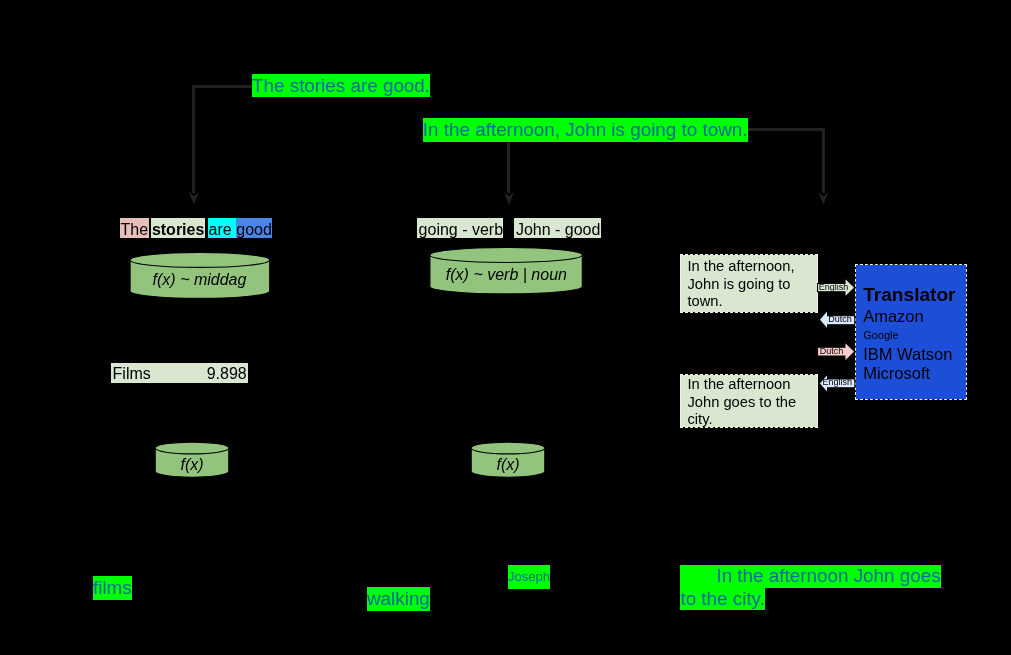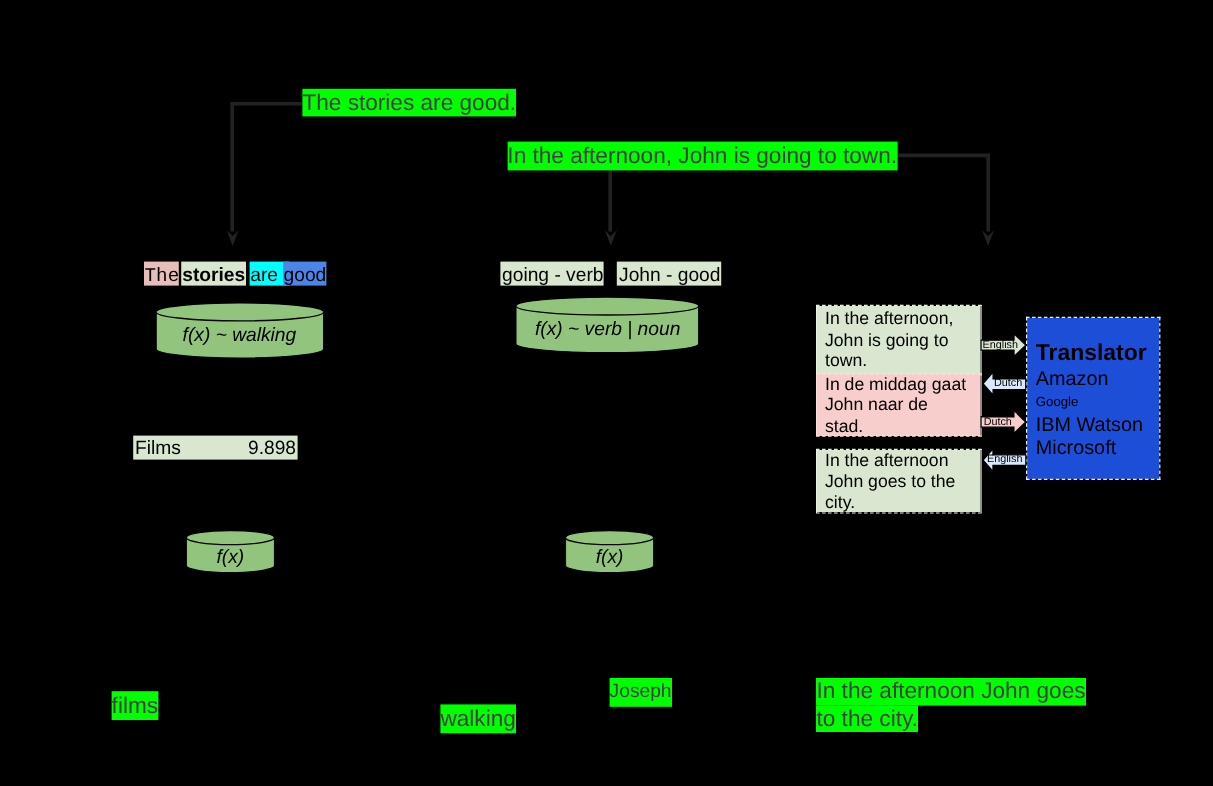--- a/index.html
+++ b/index.html
@@ -3,21 +3,21 @@
 <meta charset="utf-8">
 <style>
   html,body{margin:0;padding:0;background:#000;}
   body{width:1011px;height:655px;overflow:hidden;
        font-family:"Liberation Sans",sans-serif;color:#000;
        -webkit-font-smoothing:antialiased;}
   #canvas{position:relative;width:1011px;height:655px;background:#000;}
   .abs{position:absolute;}
 
   
-  .hl{background:#00ff00;color:#404040;white-space:pre;}
+  .hl{background:#00ff00;color:#0369a1;white-space:pre;}
 
   
   .tok{display:block;box-sizing:border-box;white-space:pre;overflow:hidden;}
 
   
   .dotbox{box-sizing:border-box;background-clip:padding-box;
           border-left:1px solid #e8f5e4;border-right:1px solid #e8f5e4;
           border-top:1px dashed #e8f5e4;border-bottom:1px dashed #e8f5e4;}
   .pinkbox{border-left-color:#fbe2e1;border-right-color:#fbe2e1;
            border-top-color:#fbe2e1;border-bottom-color:#fbe2e1;}
@@ -40,34 +40,34 @@
     <g fill="#232323">
       <path d="M193.9 204.8 L188.9 191.9 L193.9 196.6 L198.9 191.9 Z"></path>
       <path d="M509 204.8 L504 191.9 L509 196.6 L514 191.9 Z"></path>
       <path d="M823.4 204.8 L818.4 191.9 L823.4 196.6 L828.4 191.9 Z"></path>
     </g>
   </svg>
 
   <div class="abs hl" style="left:252px;top:73.5px;font-size:18.85px;line-height:23.5px;padding-top:0.3px;">The stories are good.</div>
   <div class="abs hl" style="left:422.8px;top:117.8px;font-size:18.85px;line-height:23.5px;padding-top:0.3px;">In the afternoon, John is going to town.</div>
 
-  <div class="abs tok" style="left:120px;top:218px;width:28.6px;height:20px;background:#e8bfb8;font-size:16px;line-height:24px;padding-left:0.5px;font-family:Liberation Mono, monospace;"><span>The</span></div>
+  <div class="abs tok" style="left:120px;top:218px;width:28.6px;height:20px;background:#e8bfb8;font-size:16px;line-height:24px;padding-left:0.5px;"><span>The</span></div>
   <div class="abs tok" style="left:151.2px;top:218px;width:54px;height:20px;background:#d9e7d1;font-size:16px;line-height:24px;font-weight:bold;padding-left:0.7px;"><span>stories</span></div>
   <div class="abs tok" style="left:208px;top:218px;width:33px;height:20px;background:#00ffff;font-size:16px;line-height:24px;padding-left:0.5px;"><span>are</span></div>
   <div class="abs tok" style="left:235.8px;top:218px;width:36px;height:20px;background:#4a86e8;font-size:16px;line-height:24px;padding-left:0.5px;"><span>good</span></div>
 
-  <div class="abs tok" style="left:417.4px;top:218px;width:85.7px;height:20px;background:#d9e7d1;font-size:16px;line-height:24px;padding-left:1px;"><span>going - verb</span></div>
+  <div class="abs tok" style="left:417.4px;top:218px;width:85.7px;height:20px;background:#d9e7d1;font-size:16px;line-height:24px;padding-left:1px;text-align:right;"><span>going - verb</span></div>
   <div class="abs tok" style="left:514.4px;top:218px;width:87px;height:20px;background:#d9e7d1;font-size:16px;line-height:24px;padding-left:1.5px;"><span>John - good</span></div>
 
   <div class="abs" style="left:129px;top:252px;width:142px;height:48px;">
     <svg width="142" height="48" viewBox="0 0 142 48">
       <path d="M1.1 7.9 L1.1 38.9 A69.8 7.5 0 0 0 140.7 38.9 L140.7 7.9 Z" fill="#93c47d" stroke="#000" stroke-width="1.1"></path>
       <ellipse cx="70.9" cy="7.9" rx="69.8" ry="7.5" fill="#93c47d" stroke="#000" stroke-width="1.1"></ellipse>
     </svg>
-    <div class="abs" style="left:0;top:19px;width:141px;text-align:center;font-style:italic;font-size:16px;line-height:18px;">f(x) ~ walking</div>
+    <div class="abs" style="left:0;top:19px;width:141px;text-align:center;font-style:italic;font-size:16px;line-height:18px;">f(x) ~ middag</div>
   </div>
 
   <div class="abs" style="left:429.4px;top:247.2px;width:154px;height:48px;">
     <svg width="154" height="48" viewBox="0 0 154 48">
       <path d="M0.9 8 L0.9 39.4 A76.2 7.5 0 0 0 153.3 39.4 L153.3 8 Z" fill="#93c47d" stroke="#000" stroke-width="1.1"></path>
       <ellipse cx="77.1" cy="8" rx="76.2" ry="7.5" fill="#93c47d" stroke="#000" stroke-width="1.1"></ellipse>
     </svg>
     <div class="abs" style="left:0;top:19px;width:154px;text-align:center;font-style:italic;font-size:16px;line-height:18px;">f(x) ~ verb | noun</div>
   </div>
 
@@ -91,25 +91,20 @@
     <span class="abs" style="left:1.5px;top:0.6px;">Films</span>
     <span class="abs" style="right:1.3px;top:0.6px;">9.898</span>
   </div>
 
   <div class="abs dotbox" style="left:680px;top:254px;width:138px;height:59px;background-color:#d9e7d1;font-size:14.7px;line-height:17.5px;padding:3px 0 0 6.5px;">
     <div>In the afternoon,</div>
     <div>John is going to</div>
     <div>town.</div>
   </div>
 
-  <div class="abs dotbox pinkbox" style="left:680px;top:310.5px;width:138px;height:53px;background-color:#f8cecc;font-size:14.7px;line-height:17.5px;padding:1px 0 0 6.5px;">
-    <div>In de middag gaat</div>
-    <div>John naar de</div>
-    <div>stad.</div>
-  </div>
 
   <div class="abs dotbox" style="left:680px;top:374px;width:138px;height:54px;background-color:#d9e7d1;font-size:14.7px;line-height:17.5px;padding:1px 0 0 6.5px;">
     <div>In the afternoon</div>
     <div>John goes to the</div>
     <div>city.</div>
   </div>
 
   <div class="abs dotbox bluebox" style="left:855.4px;top:263.5px;width:111.2px;height:136px;background-color:#1d4ed8;padding:18px 0 0 6.8px;">
     <div style="font-size:19.1px;font-weight:bold;line-height:24px;">Translator</div>
     <div style="font-size:16.5px;line-height:19px;">Amazon</div>
@@ -141,19 +136,19 @@
 
   <div class="abs" style="left:819px;top:374px;width:37px;height:20px;">
     <svg width="37" height="20" viewBox="0 0 37 20">
       <path d="M35.9 5.0 L8.5 5.0 L8.5 0.0 L0.2 9.4 L8.5 18.8 L8.5 13.8 L35.9 13.8 Z" fill="#dae8fc" stroke="#000" stroke-width="1.1" stroke-linejoin="miter"></path>
     </svg>
     <div class="abs" style="left:3.5px;top:3.3px;font-size:9px;line-height:11px;">English</div>
   </div>
 
   <div class="abs hl" style="left:93px;top:576px;font-size:18.85px;line-height:23.5px;">films</div>
   <div class="abs hl" style="left:367px;top:587px;font-size:18.85px;line-height:23.5px;">walking</div>
-  <div class="abs hl" style="left:508px;top:565px;font-size:16px;line-height:23.5px;">Joseph</div>
+  <div class="abs hl" style="left:508px;top:565px;font-size:13px;line-height:23.5px;">Joseph</div>
   <div class="abs" style="left:680.4px;top:565.3px;font-size:18.85px;line-height:22.2px;">
-    <div class="hl" style="display:inline-block;">In the afternoon John goes</div><br>
+    <div class="hl" style="display:inline-block;padding-left:36px;">In the afternoon John goes</div><br>
     <div class="hl" style="display:inline-block;">to the city.</div>
   </div>
 
 </div>
 
 </body></html>

